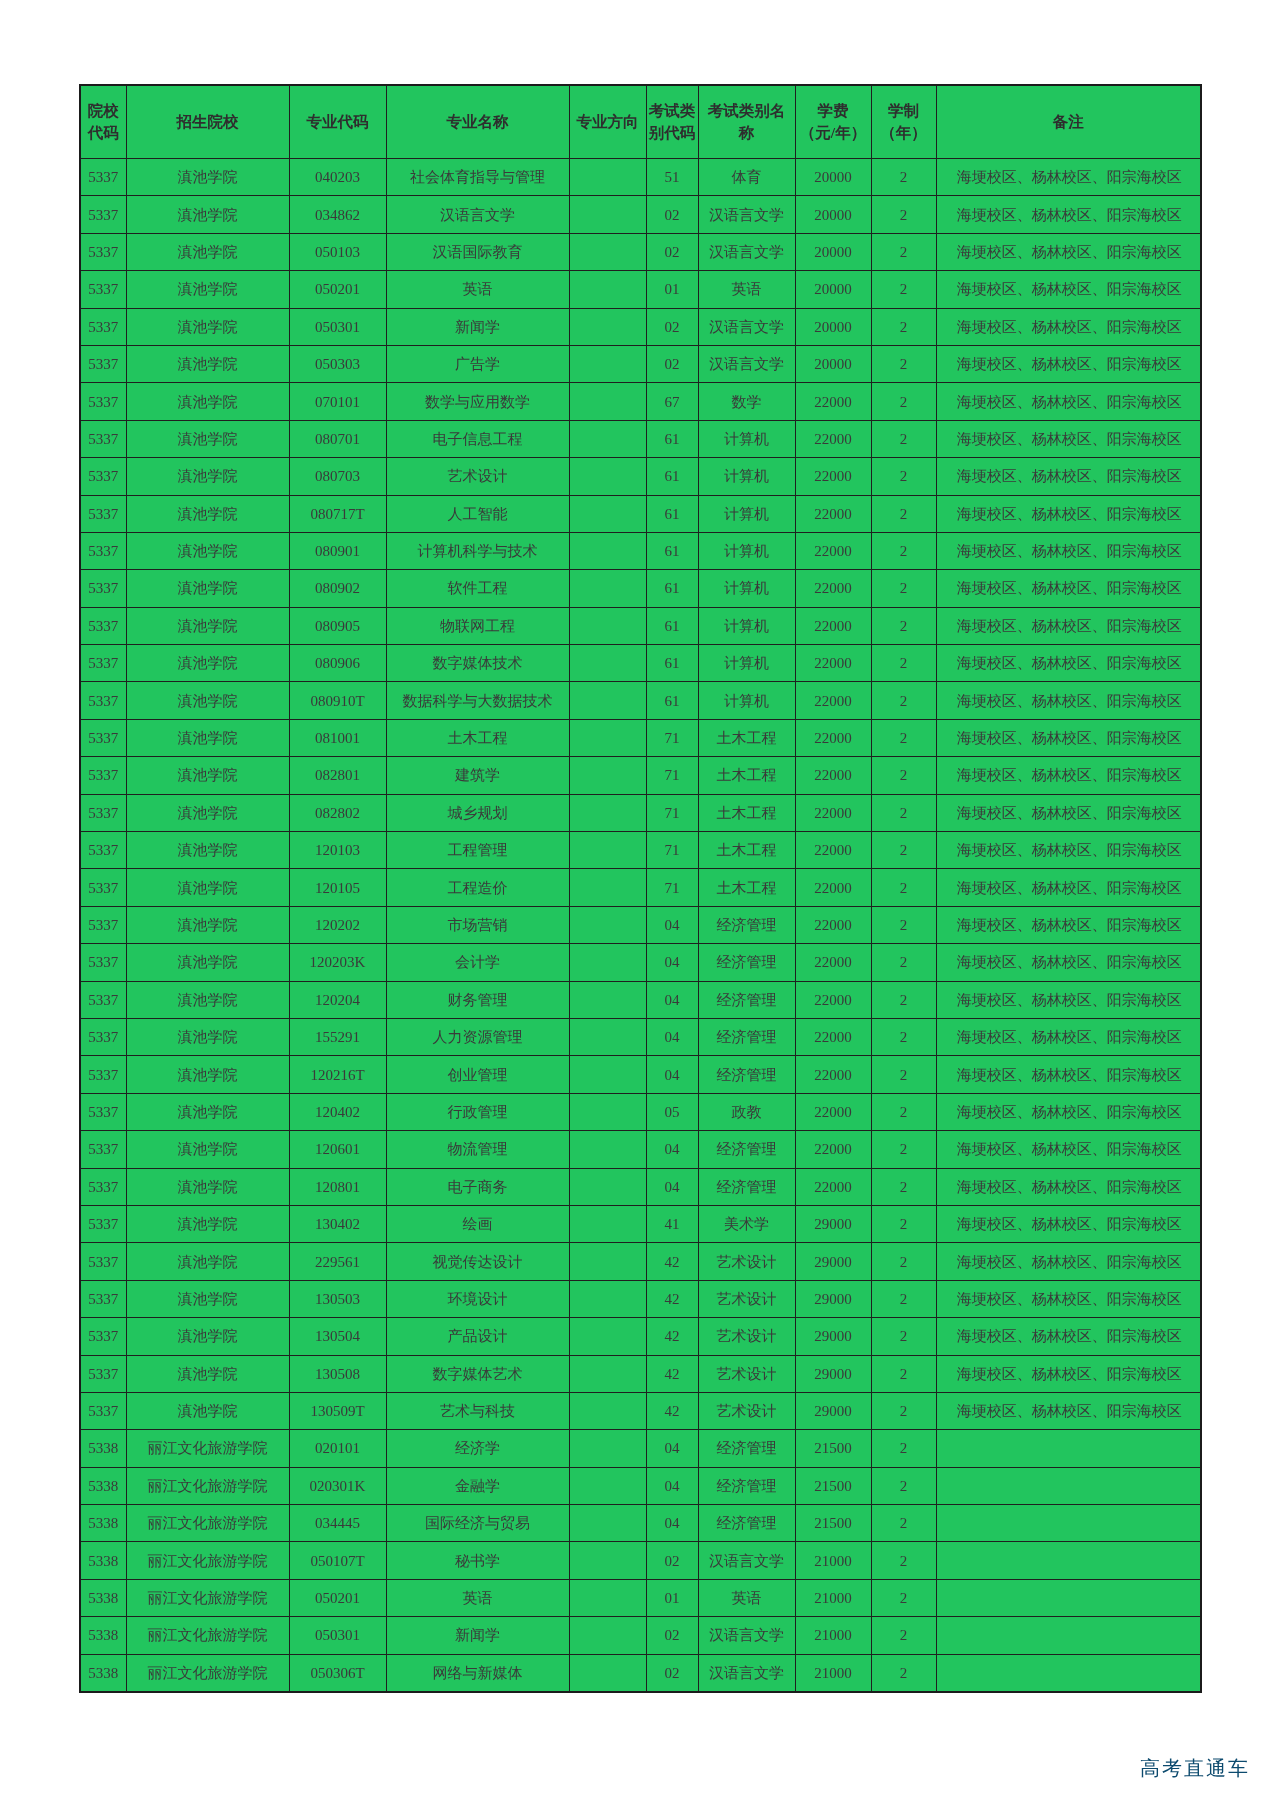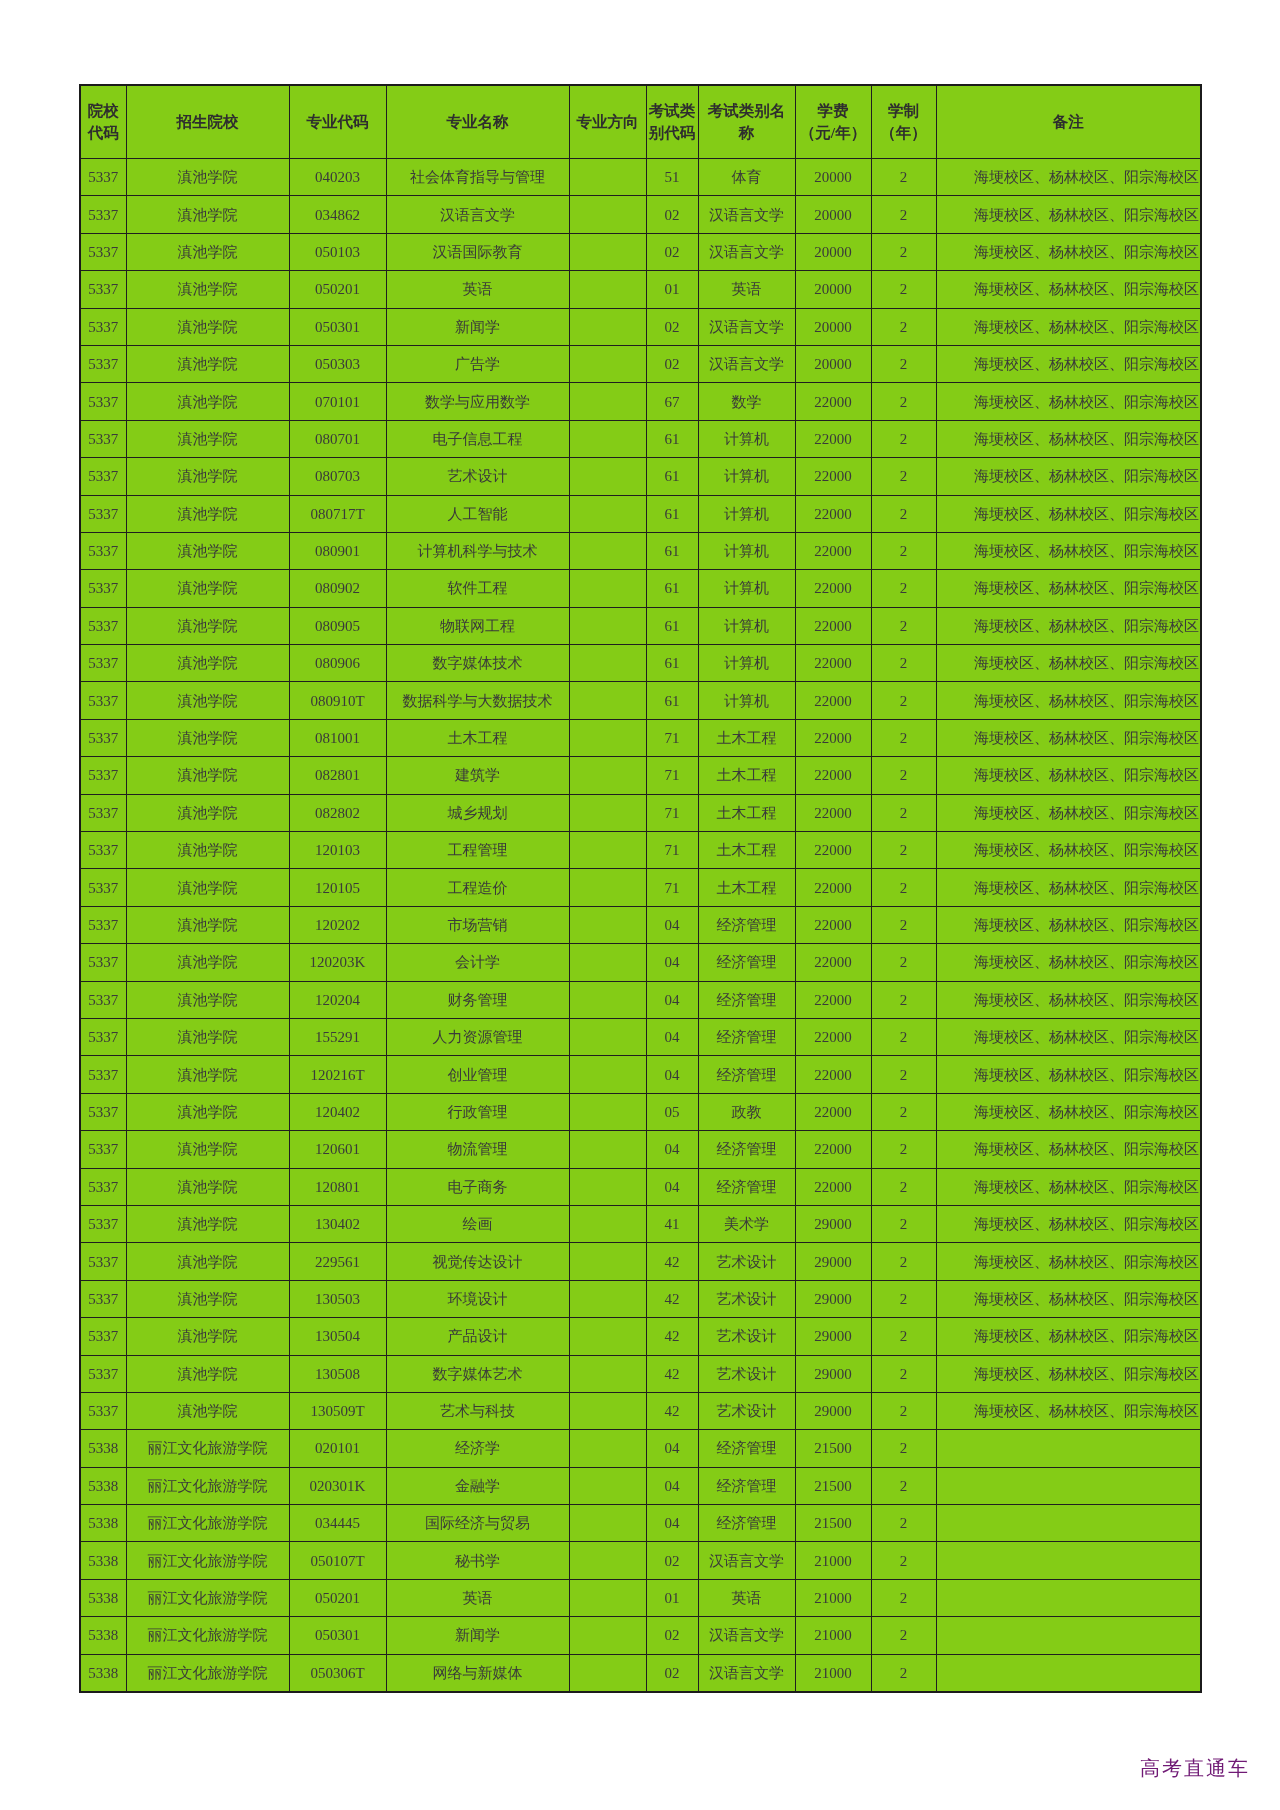--- a/index.html
+++ b/index.html
@@ -16,21 +16,21 @@
   }
   .table-wrap {
     position: absolute;
     left: 79px;
     top: 84px;
   }
   table.admissions {
     border-collapse: collapse;
     table-layout: fixed;
     width: 1121px;
-    background: #84cc16;
+    background: #22c55e;
     border: 2.5px solid #1b1b1b;
   }
   table.admissions th,
   table.admissions td {
     border: 1.4px solid #1f1f1f;
     text-align: center;
     vertical-align: middle;
     padding: 0 2px;
     overflow: hidden;
     font-size: 15px;
@@ -43,31 +43,31 @@
     line-height: 1.45;
     white-space: pre-line;
     font-size: 15.5px;
   }
   table.admissions td {
     height: 36.4px;
     line-height: 1.2;
     white-space: nowrap;
   }
   table.admissions td.remark-cell {
-    text-align: right;
+    text-align: center;
     padding-left: 3px;
     padding-right: 1px;
   }
   .watermark {
     position: absolute;
     left: 1140px;
     top: 1755px;
     font-size: 20px;
     letter-spacing: 2px;
-    color: #701a75;
+    color: #0c4a6e;
     font-family: "Liberation Serif", "DejaVu Serif", serif;
   }
 </style>
 </head>
 <body>
 
 <div class="table-wrap">
   <table class="admissions">
     <colgroup>
       <col style="width:46px">

